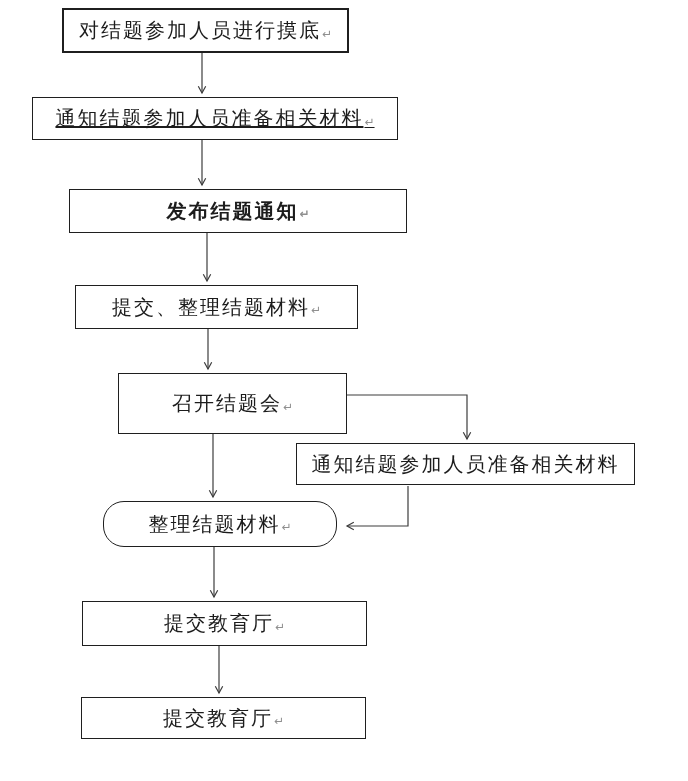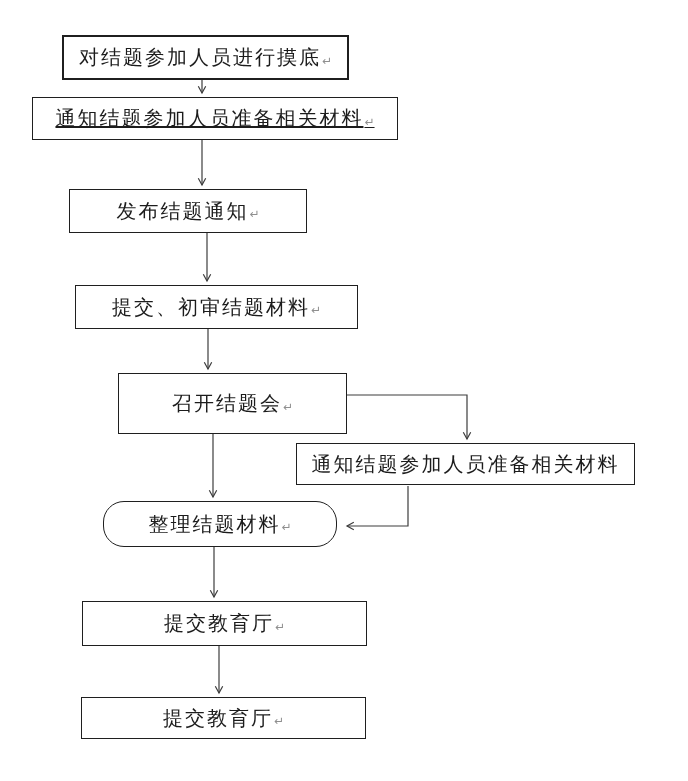--- a/index.html
+++ b/index.html
@@ -32,23 +32,23 @@
   .node.thick { border-width: 2px; }
   .crlf {
     font-family: "DejaVu Sans", sans-serif;
     font-size: 12px;
     letter-spacing: 0;
     color: #8f8f8f;
     margin-left: 1px;
     transform: translateY(3px);
   }
   
-  #n1 { left: 62px;  top: 8px;   width: 287px; height: 45px; margin-top: 27px; }
+  #n1 { left: 62px;  top: 8px;   width: 287px; height: 45px; }
   #n2 { left: 32px;  top: 97px;  width: 366px; height: 43px; text-decoration: underline; }
-  #n3 { left: 69px;  top: 189px; width: 238px; height: 44px; }
+  #n3 { left: 69px;  top: 189px; width: 338px; height: 44px; font-weight: bold; }
   #n4 { left: 75px;  top: 285px; width: 283px; height: 44px; }
   #n5 { left: 118px; top: 373px; width: 229px; height: 61px; }
   #n6 { left: 296px; top: 443px; width: 339px; height: 42px; }
   #n7 { left: 103px; top: 501px; width: 234px; height: 46px; border-radius: 21px; }
   #n8 { left: 82px;  top: 601px; width: 285px; height: 45px; }
   #n9 { left: 81px;  top: 697px; width: 285px; height: 42px; }
 </style>
 </head>
 <body>
 
@@ -80,21 +80,21 @@
     <span>通知结题参加人员准备相关材料</span>
       <span class="crlf">↵</span>
   </div>
 
   <div class="node" id="n3">
     <span>发布结题通知</span>
       <span class="crlf">↵</span>
   </div>
 
   <div class="node" id="n4">
-    <span>提交、初审结题材料</span>
+    <span>提交、整理结题材料</span>
       <span class="crlf">↵</span>
   </div>
 
   <div class="node" id="n5">
     <span>召开结题会</span>
       <span class="crlf">↵</span>
   </div>
 
   <div class="node" id="n6">
     <span>通知结题参加人员准备相关材料</span>

